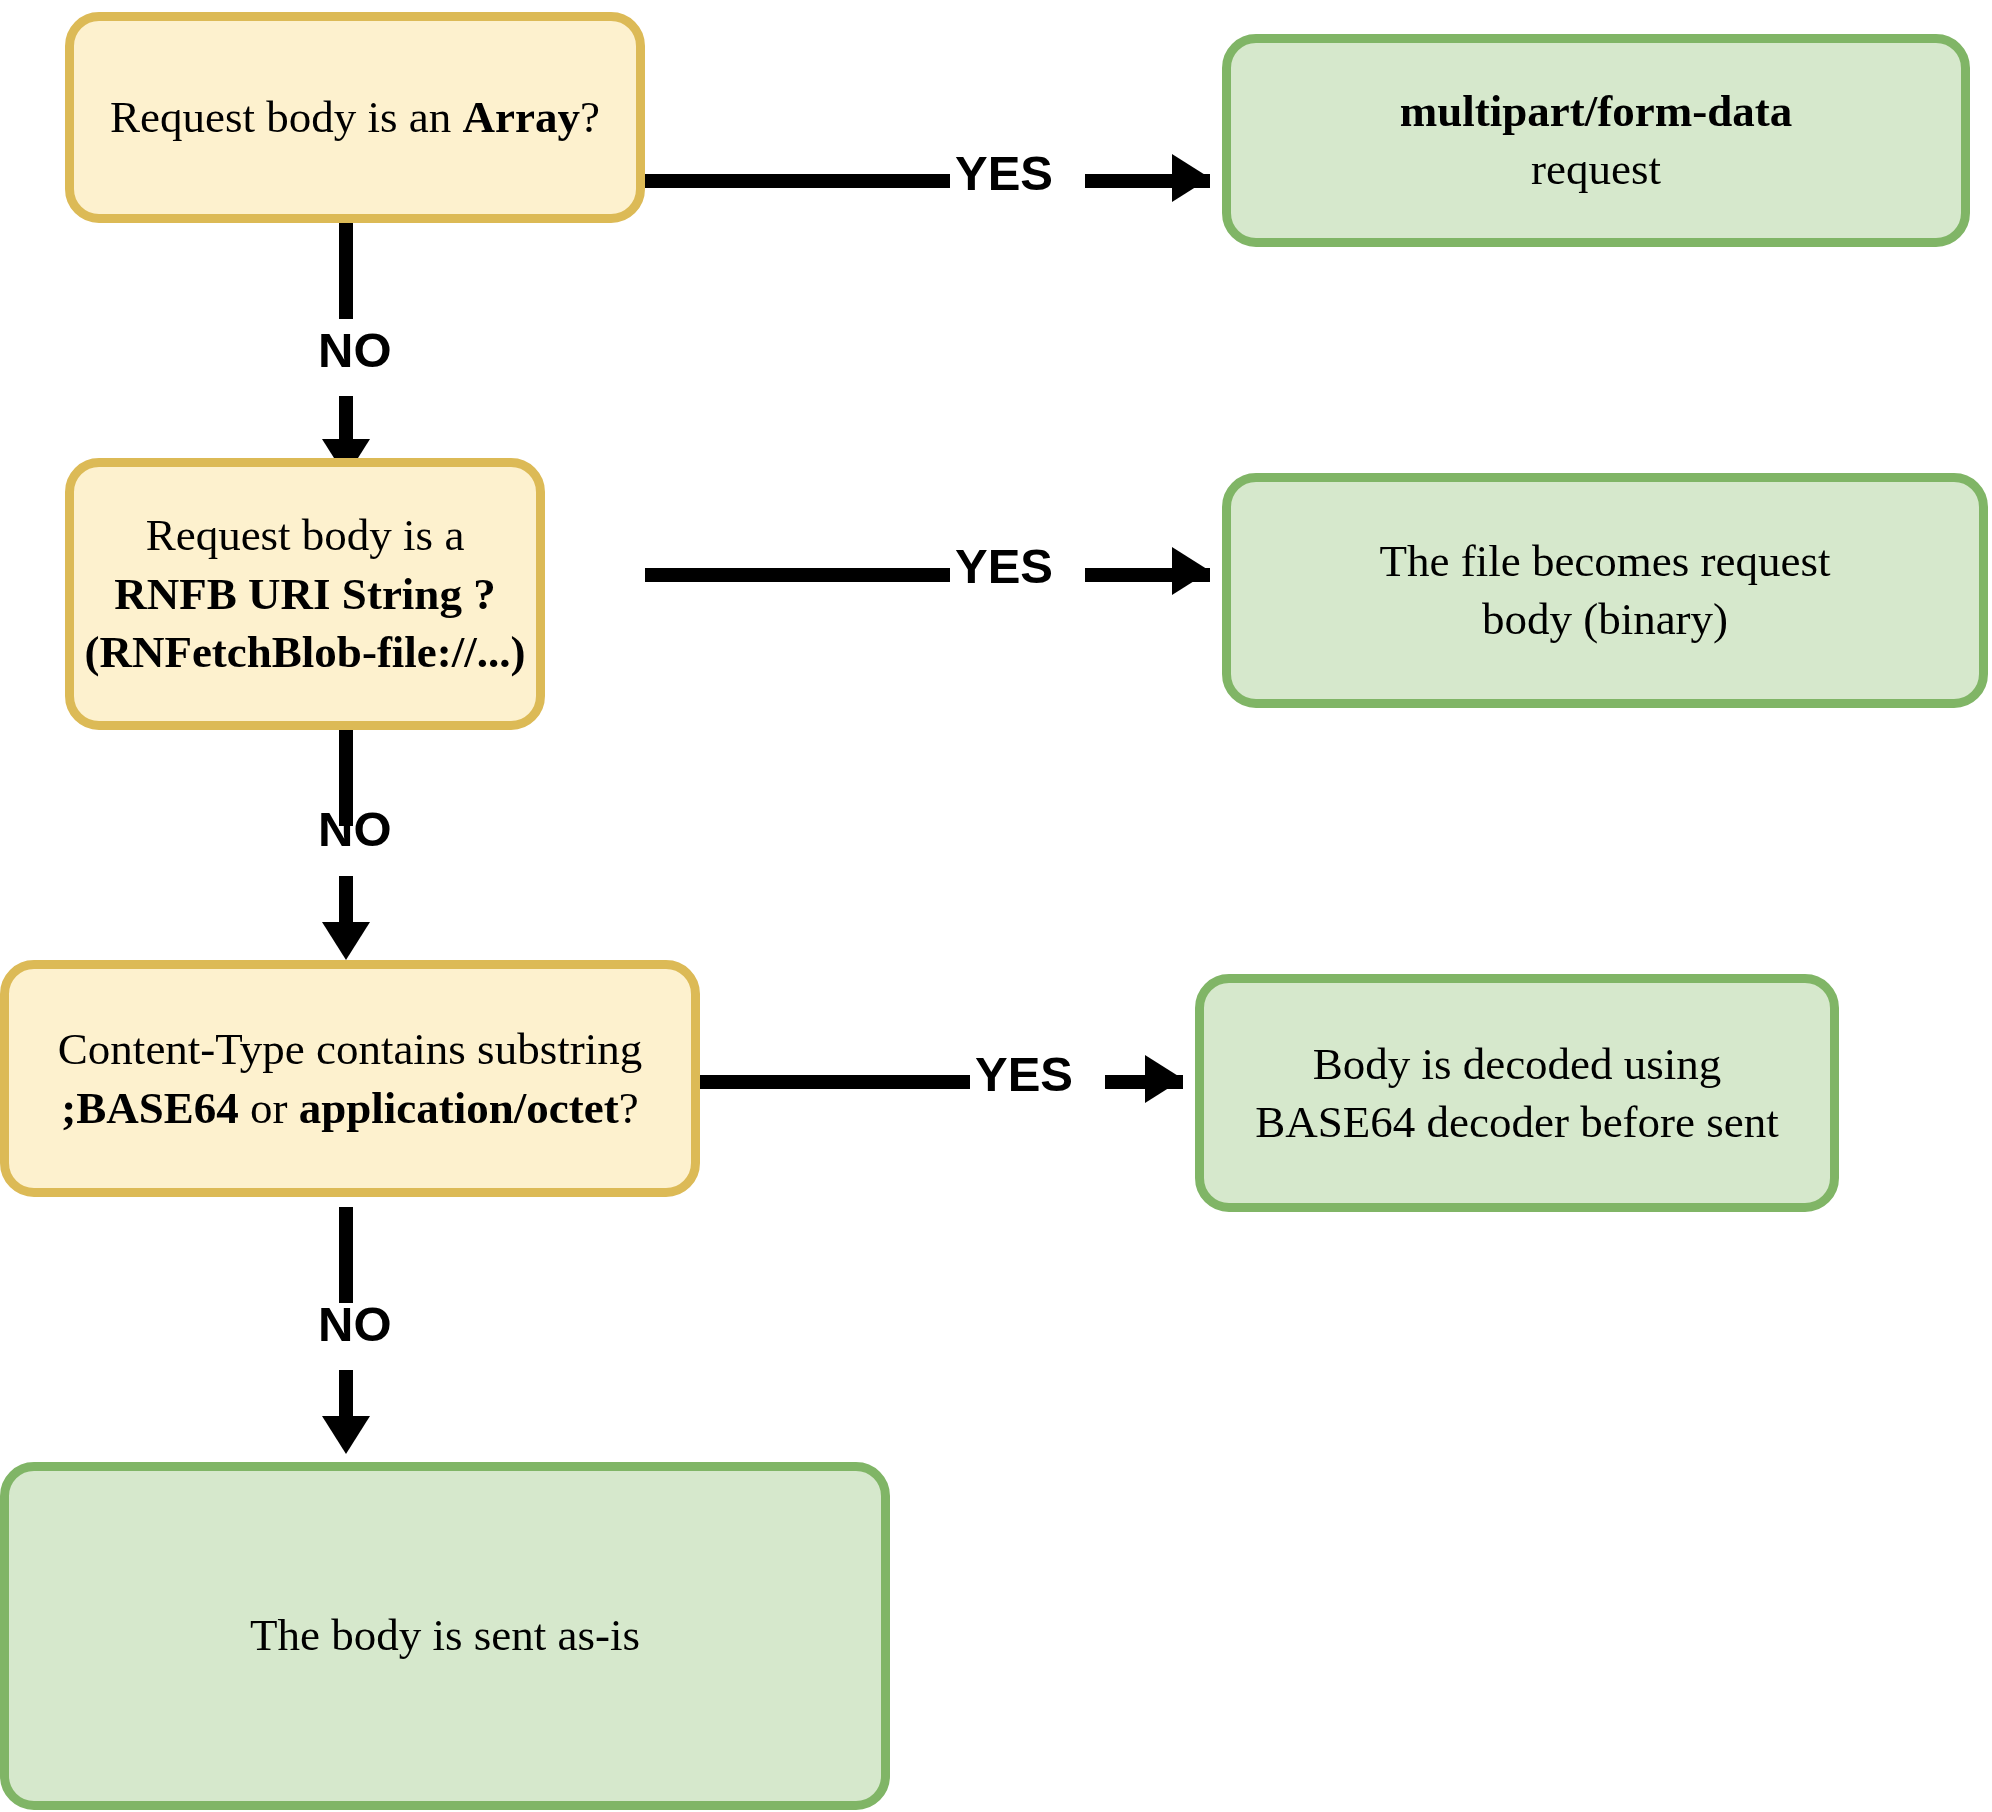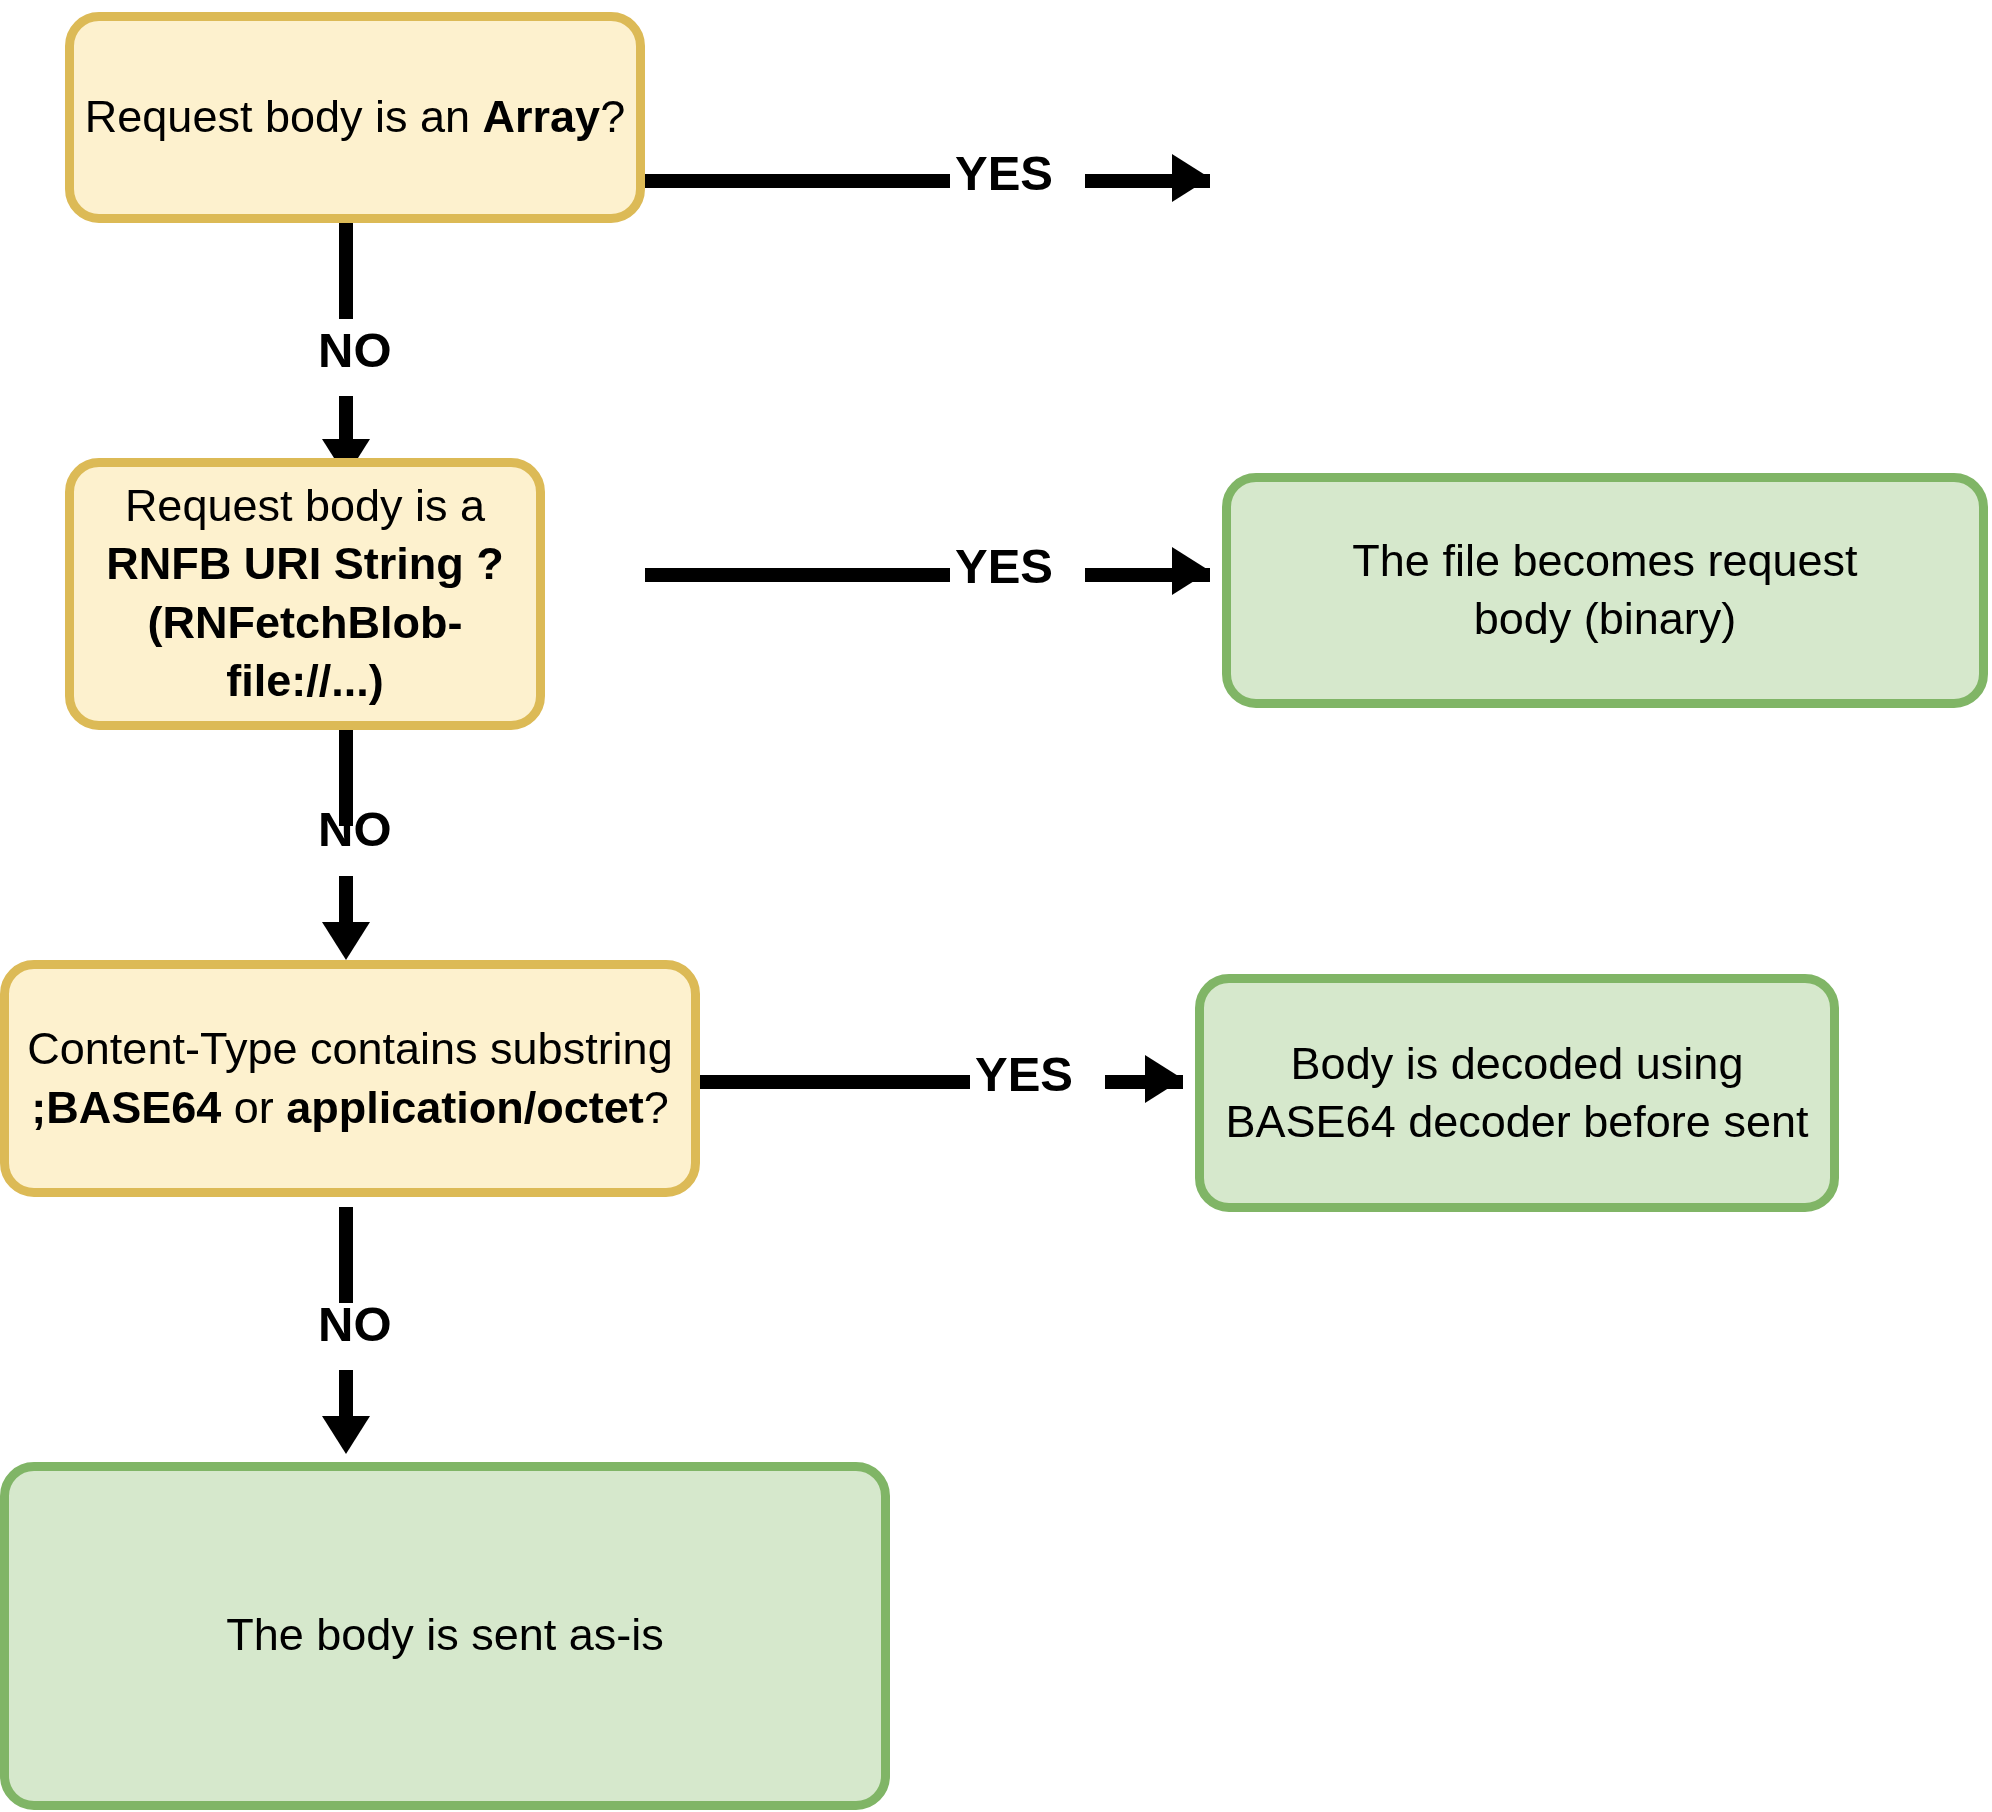--- a/index.html
+++ b/index.html
@@ -22,20 +22,21 @@
     box-sizing: border-box;
     display: flex;
     align-items: center;
     justify-content: center;
     text-align: center;
     border-radius: 34px;
     font-size: 45px;
     line-height: 1.30;
     color: #000000;
     padding: 10px 8px;
+    font-family: Liberation Serif, serif;
   }
   .node .txt {
     width: 100%;
   }
   .decision {
     background: #FDF1CE;
     border: 9px solid #DCBA56;
   }
   .terminal {
     background: #D6E8CC;
@@ -83,20 +84,23 @@
 
   <div class="node decision" style="left: 65px; top: 12px; width: 580px; height: 211.2px;">
     <div class="txt"><span>Request body is an </span><b>Array</b><span>?</span></div>
   </div>
 
   <div class="edge-line" style="left: 645px; top: 174px; width: 305px; height: 14px;"></div>
   <div class="edge-label" style="left: 955px; top: 148.8px;">YES</div>
   <div class="edge-line" style="left: 1085px; top: 174px; width: 125px; height: 14px;"></div>
   <div class="arrow-right" style="left: 1172px; top: 153.6px;"></div>
 
+  <div class="node terminal" style="left: 1222px; top: 33.6px; width: 748px; height: 213.6px;">
+    <div class="txt"><b>multipart/form-data</b><br><span>request</span></div>
+  </div>
 
   <div class="edge-line" style="left: 339px; top: 223.2px; width: 14px; height: 96px;"></div>
   <div class="edge-label" style="left: 318px; top: 326.4px;">NO</div>
   <div class="edge-line" style="left: 339px; top: 396px; width: 14px; height: 50.4px;"></div>
   <div class="arrow-down" style="left: 322px; top: 439.2px;"></div>
 
   <div class="node decision" style="left: 65px; top: 458.4px; width: 480px; height: 271.2px;">
     <div class="txt"><span>Request body is a</span><br><b>RNFB URI String ?</b><br><b>(RNFetchBlob-file://...)</b></div>
   </div>
 

